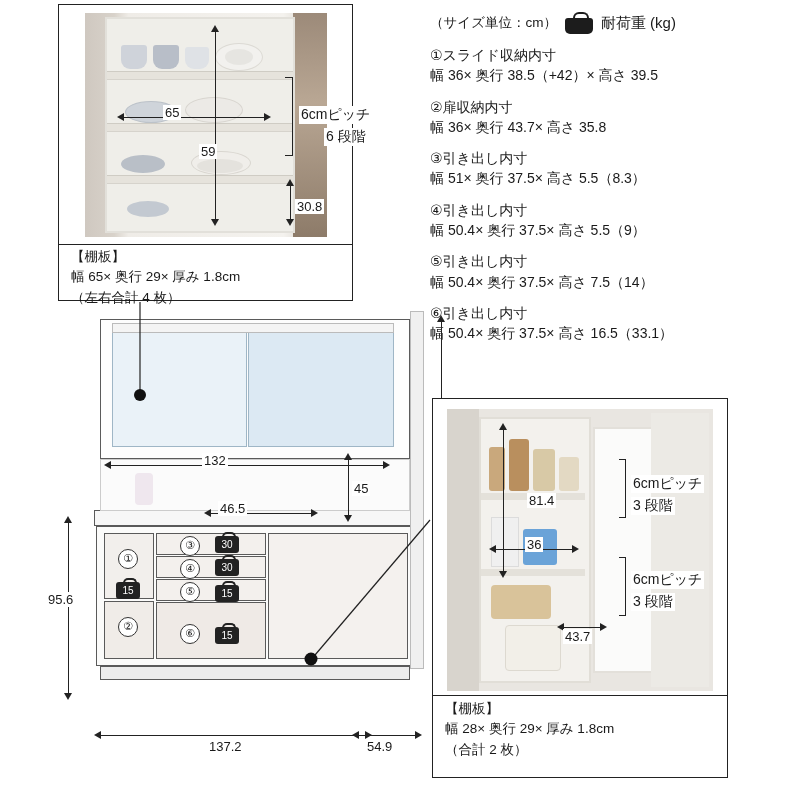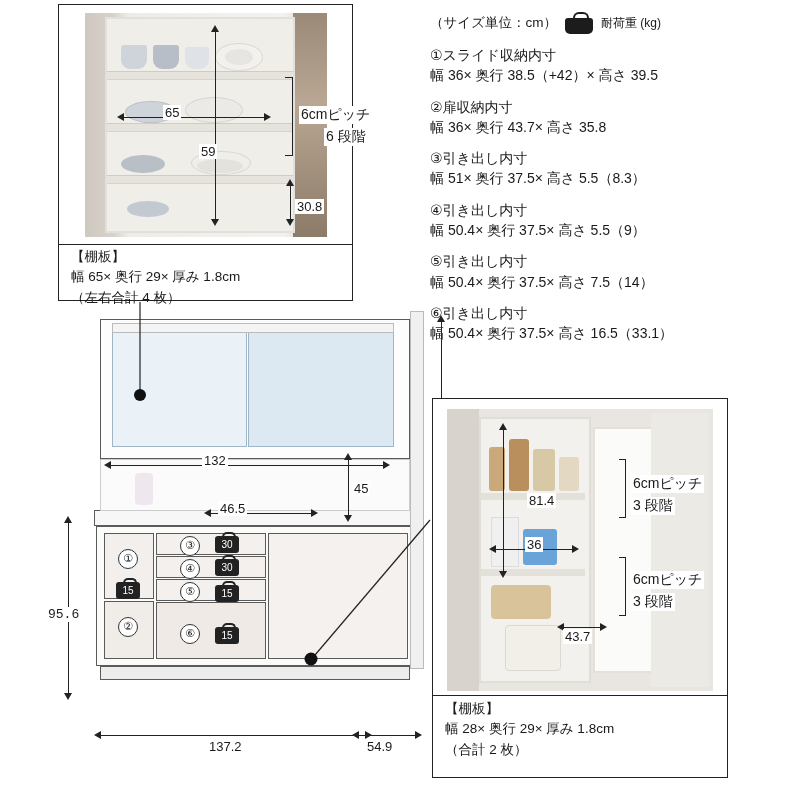--- a/index.html
+++ b/index.html
@@ -118,21 +118,21 @@
   </div>
 </div>
 
 <div class="abs" id="spec-col">
   <div style="display:flex;align-items:center;gap:8px;">
     <span class="hdr">（サイズ単位：cm）</span>
     <span style="position:relative;display:inline-block;width:28px;height:22px;">
       <span style="position:absolute;left:0;top:6px;width:28px;height:16px;background:#1c1c1c;border-radius:3px 3px 5px 5px;"></span>
       <span style="position:absolute;left:8px;top:0px;width:12px;height:9px;border:2.5px solid #1c1c1c;border-bottom:none;border-radius:6px 6px 0 0;"></span>
     </span>
-    <span class="hdr" style="font-size:12px;">耐荷重 (kg)</span>
+    <span class="hdr" style="font-size:15px;">耐荷重 (kg)</span>
   </div>
 
   <div class="spec-item">
     <div><span>①</span><span>スライド収納内寸</span></div>
     <div>幅 36× 奥行 38.5（+42）× 高さ 39.5</div>
   </div>
   <div class="spec-item">
     <div><span>②</span><span>扉収納内寸</span></div>
     <div>幅 36× 奥行 43.7× 高さ 35.8</div>
   </div>
@@ -212,21 +212,21 @@
   <div class="dim-label" style="left:158px;top:196px;">46.5</div>
 
   <div class="line vline" style="left:381px;top:14px;height:378px;"></div>
   <div class="arrowh" style="left:377px;top:10px;border-left:4px solid transparent;border-right:4px solid transparent;border-bottom:7px solid #222;"></div>
   <div class="arrowh" style="left:377px;top:388px;border-left:4px solid transparent;border-right:4px solid transparent;border-top:7px solid #222;"></div>
   <div class="dim-label" style="left:385px;top:196px;">205</div>
 
   <div class="line vline" style="left:8px;top:215px;height:177px;"></div>
   <div class="arrowh" style="left:4px;top:211px;border-left:4px solid transparent;border-right:4px solid transparent;border-bottom:7px solid #222;"></div>
   <div class="arrowh" style="left:4px;top:388px;border-left:4px solid transparent;border-right:4px solid transparent;border-top:7px solid #222;"></div>
-  <div class="dim-label" style="left:-14px;top:302px;font-family:Liberation Mono, monospace;">95.6</div>
+  <div class="dim-label" style="left:-14px;top:287px;">95.6</div>
 
   <div class="line hline" style="left:38px;top:430px;width:272px;"></div>
   <div class="arrowh" style="left:34px;top:426px;border-top:4px solid transparent;border-bottom:4px solid transparent;border-right:7px solid #222;"></div>
   <div class="arrowh" style="left:305px;top:426px;border-top:4px solid transparent;border-bottom:4px solid transparent;border-left:7px solid #222;"></div>
   <div class="dim-label" style="left:147px;top:434px;">137.2</div>
 
   <div class="line hline" style="left:296px;top:430px;width:64px;"></div>
   <div class="arrowh" style="left:292px;top:426px;border-top:4px solid transparent;border-bottom:4px solid transparent;border-right:7px solid #222;"></div>
   <div class="arrowh" style="left:355px;top:426px;border-top:4px solid transparent;border-bottom:4px solid transparent;border-left:7px solid #222;"></div>
   <div class="dim-label" style="left:305px;top:434px;">54.9</div>

